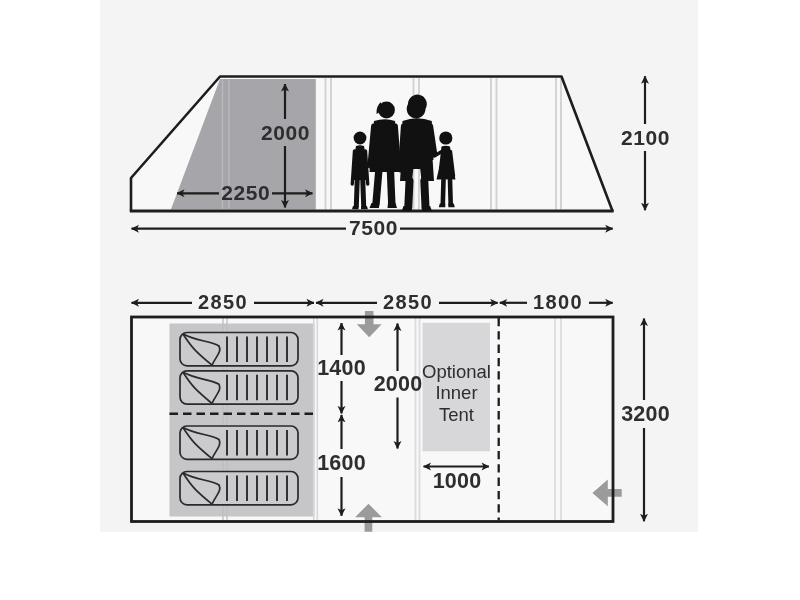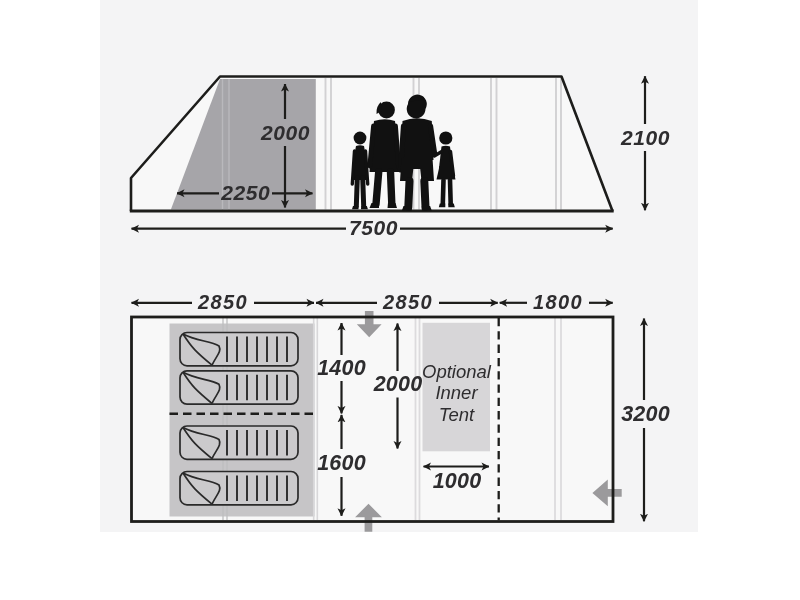--- a/index.html
+++ b/index.html
@@ -1,16 +1,16 @@
 <!DOCTYPE html>
 <html><head>
 <meta charset="utf-8">
 <style>
   html,body{margin:0;padding:0;background:#ffffff;}
-  .stage{position:relative;width:800px;height:532px;background:#ffffff;overflow:hidden;font-style:italic;}
+  .stage{position:relative;width:800px;height:532px;background:#ffffff;overflow:hidden;}
   text{font-family:"Liberation Sans",sans-serif;font-weight:700;fill:#2e2d2f;}
 </style>
 </head>
 <body>
 <div class="stage">
 <svg width="800" height="600" viewBox="0 0 800 600" xmlns="http://www.w3.org/2000/svg">
 <defs>
   <marker id="ah" viewBox="0 0 10 10" refX="9.4" refY="5" markerWidth="8" markerHeight="10.4" markerUnits="userSpaceOnUse" orient="auto-start-reverse">
     <path d="M0,0 L10,5 L0,10 L2.6,5 z" fill="#1d1d1b"></path>
   </marker>

